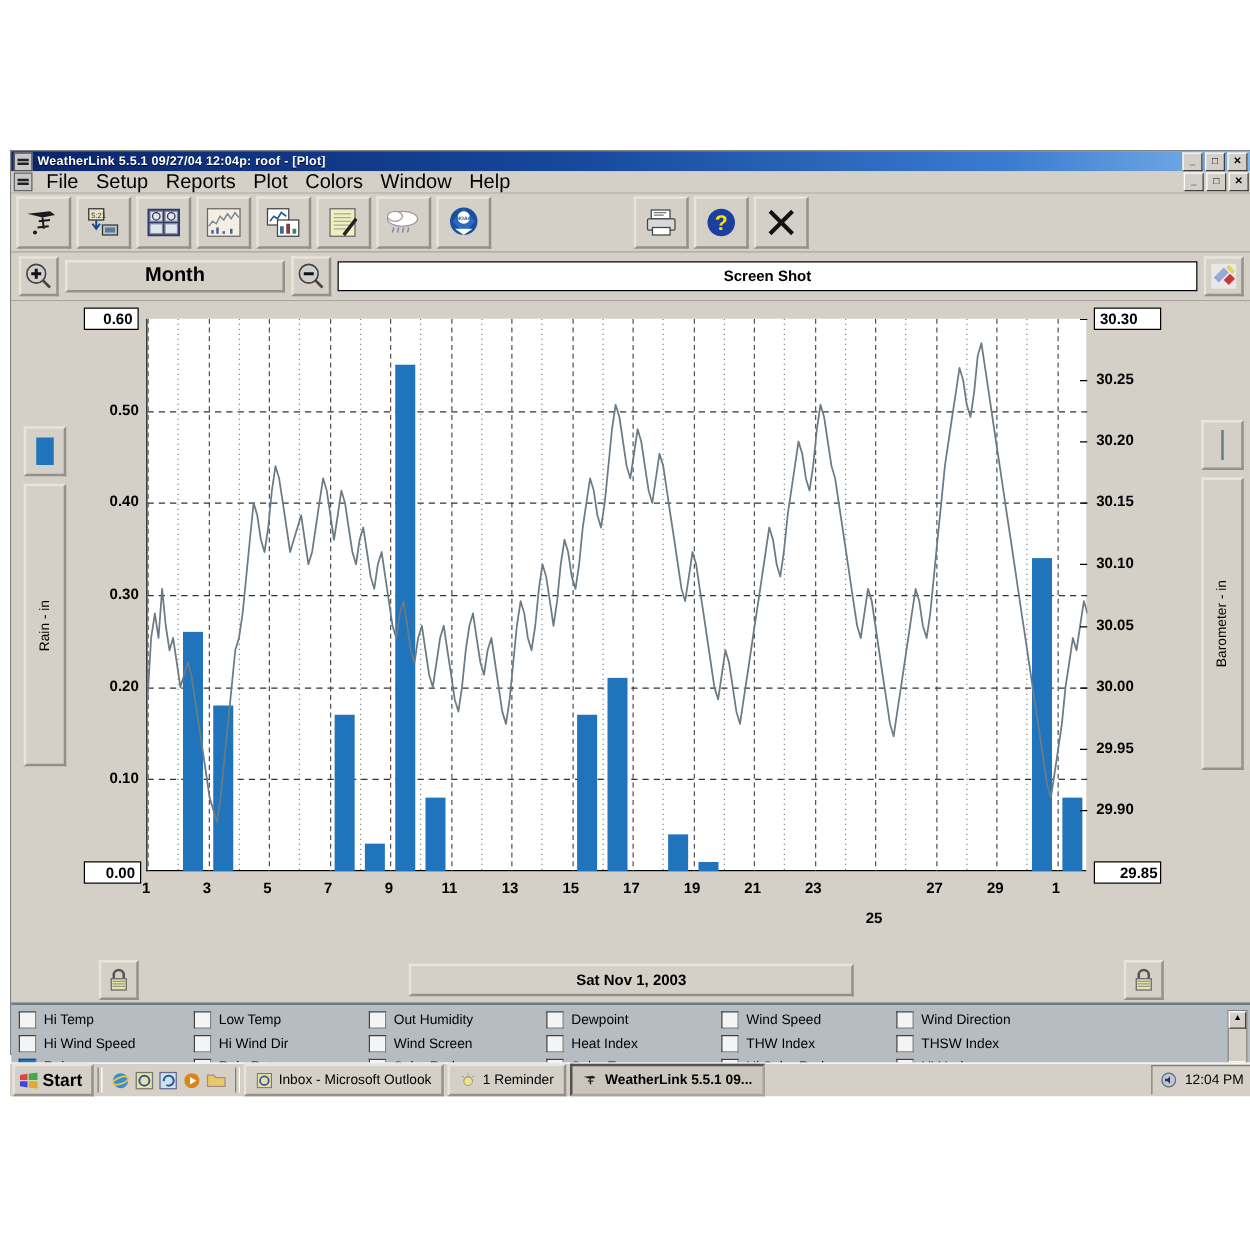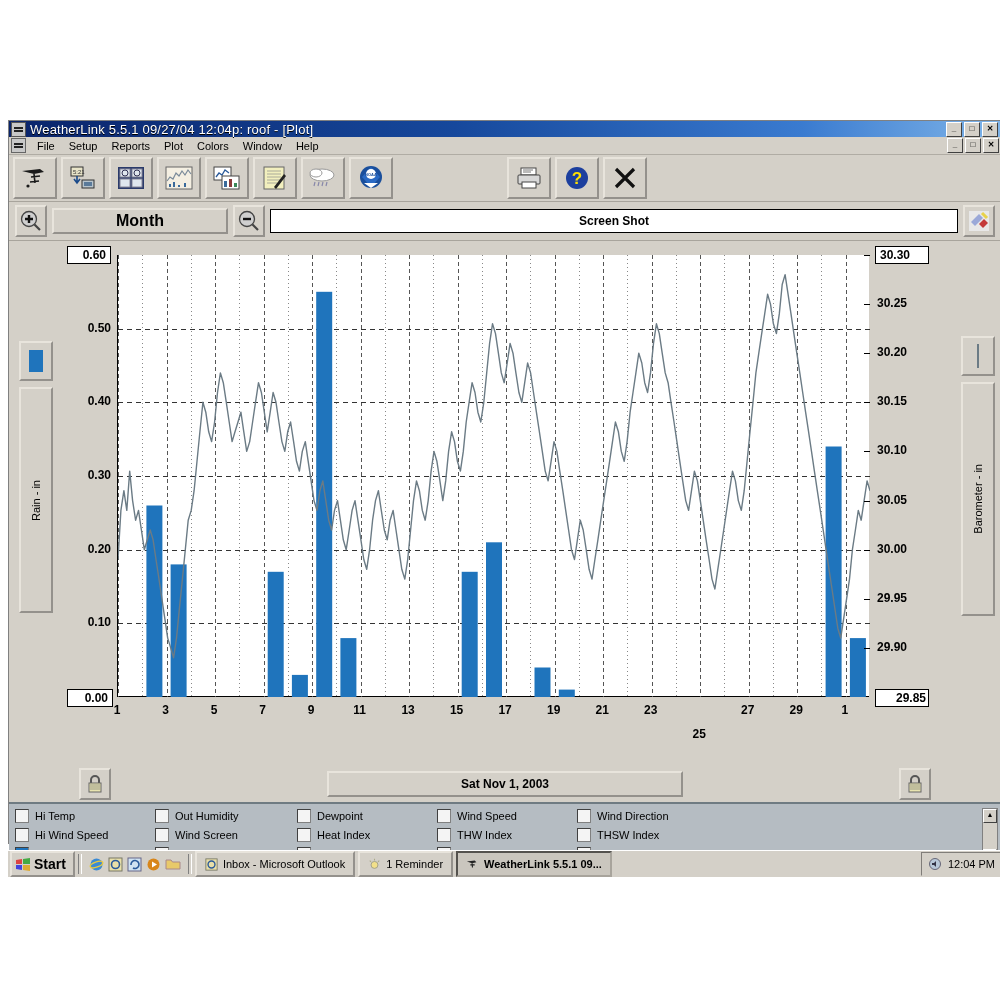--- a/index.html
+++ b/index.html
@@ -6,35 +6,35 @@
   body{width:1000px;height:1000px;font-family:"Liberation Sans",sans-serif;}
 
   #root{position:relative;width:1000px;height:1000px;background:#ffffff;overflow:hidden;}
 
   
   #app{position:absolute;left:8px;top:120px;width:992px;height:722px;background:#d4d0c8;
        border:1px solid #808080;}
 
   .titlebar{height:16px;background:linear-gradient(to right,#0a246a 0%,#16489c 45%,#3a7bd0 80%,#7fb4e8 100%);
        display:flex;align-items:center;padding:0 2px;color:#fff;}
-  .titlebar .tb-txt{font-size:13px;font-weight:normal;letter-spacing:0.2px;margin-left:4px;
+  .titlebar .tb-txt{font-size:10px;font-weight:bold;letter-spacing:0.2px;margin-left:4px;
        text-shadow:0 1px 0 #000;white-space:nowrap;}
   .tb-icon{width:13px;height:13px;background:#c8c8c8;border:1px solid #555;position:relative;flex:0 0 auto;}
   .tb-icon:after{content:"";position:absolute;left:2px;top:4px;width:9px;height:2px;background:#222;
        box-shadow:0 3px 0 #222;}
   .win-btns{margin-left:auto;display:flex;gap:2px;padding-right:1px;}
   .wb{width:14px;height:13px;background:#d4d0c8;border:1px solid #fff;border-right-color:#404040;
       border-bottom-color:#404040;font-size:8px;line-height:11px;text-align:center;color:#000;font-weight:bold;}
 
   
   .menubar{height:17px;background:#d4d0c8;display:flex;align-items:center;border-bottom:1px solid #b0aca4;
       padding-left:2px;}
   .menubar .doc-icon{width:13px;height:13px;background:#c8c8c8;border:1px solid #666;position:relative;margin-right:4px;}
   .menubar .doc-icon:after{content:"";position:absolute;left:2px;top:4px;width:9px;height:2px;background:#222;box-shadow:0 3px 0 #222;}
-  .menu-item{font-size:11px;color:#000;padding:14px 7px;white-space:nowrap;}
+  .menu-item{font-size:16px;color:#000;padding:14px 7px;white-space:nowrap;}
   .mdi-btns{margin-left:auto;display:flex;gap:2px;padding-right:2px;}
   .mdi{width:14px;height:13px;background:#d4d0c8;border:1px solid #fff;border-right-color:#404040;
       border-bottom-color:#404040;font-size:8px;line-height:11px;text-align:center;font-weight:bold;}
 
   
   .toolbar{height:46px;background:#d4d0c8;display:flex;align-items:center;border-bottom:1px solid #a8a49c;
       position:relative;padding-left:4px;}
   .tbtn{width:40px;height:38px;margin-right:4px;background:#d4d0c8;
       border:2px outset #e8e4dc;display:flex;align-items:center;justify-content:center;}
   .tbtn svg{display:block;}
@@ -410,20 +410,34 @@
           </div>
           <div class="legitem">
             <div class="cb"></div>
             <span class="leglabel">Hi Wind Speed</span>
           </div>
           <div class="legitem">
             <div class="cb" style="background: rgb(31, 116, 188);"></div>
             <span class="leglabel">Rain</span>
           </div>
         </div>
+        <div class="legcol" style="width: 140px;">
+          <div class="legitem">
+            <div class="cb"></div>
+            <span class="leglabel">Low Temp</span>
+          </div>
+          <div class="legitem">
+            <div class="cb"></div>
+            <span class="leglabel">Hi Wind Dir</span>
+          </div>
+          <div class="legitem">
+            <div class="cb"></div>
+            <span class="leglabel">Rain Rate</span>
+          </div>
+        </div>
         <div class="legcol" style="width: 142px;">
           <div class="legitem">
             <div class="cb"></div>
             <span class="leglabel">Out Humidity</span>
           </div>
           <div class="legitem">
             <div class="cb"></div>
             <span class="leglabel">Wind Screen</span>
           </div>
           <div class="legitem">

